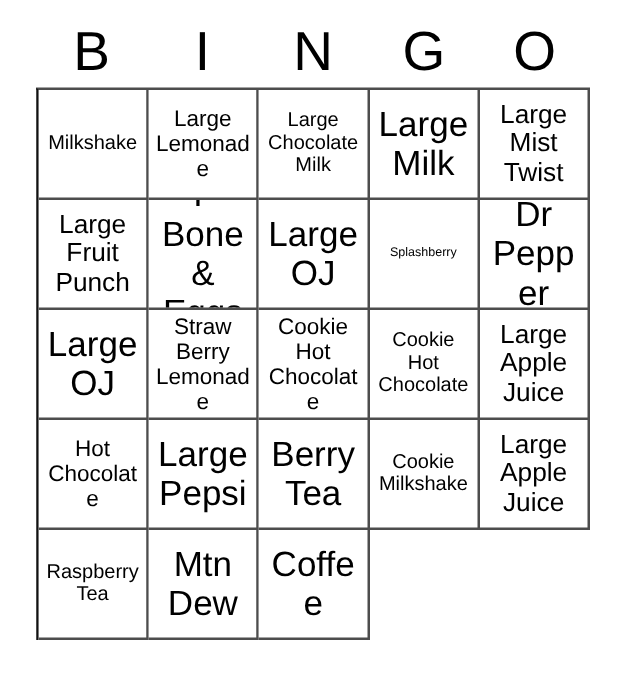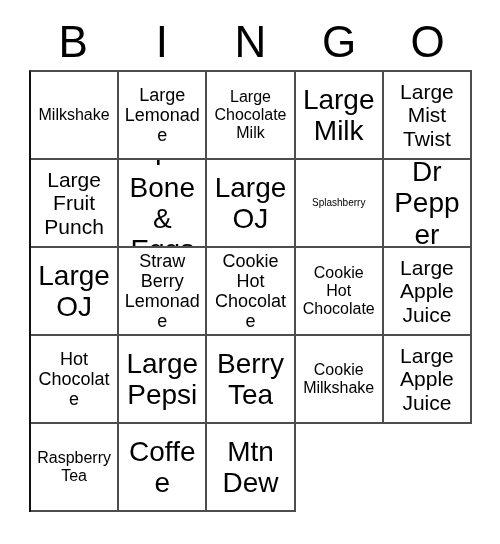--- a/index.html
+++ b/index.html
@@ -185,21 +185,21 @@
       <div class="bingo-cell">
         <div class="cell-text fs-lg">Large
 Apple
 Juice</div>
       </div>
       <div class="bingo-cell">
         <div class="cell-text fs-sm">Raspberry
 Tea</div>
       </div>
       <div class="bingo-cell">
-        <div class="cell-text fs-xl">Coffee</div>
-      </div>
-      <div class="bingo-cell">
         <div class="cell-text fs-xxl">Mtn
 Dew</div>
       </div>
+      <div class="bingo-cell">
+        <div class="cell-text fs-xl">Coffee</div>
+      </div>
     </div>
 
 </div>
 
 </body></html>

